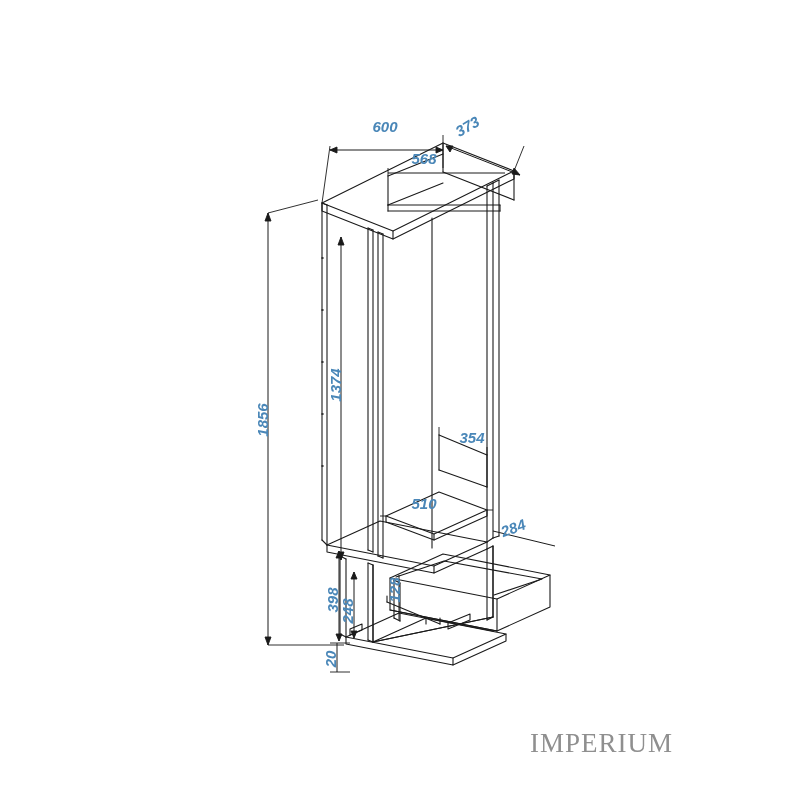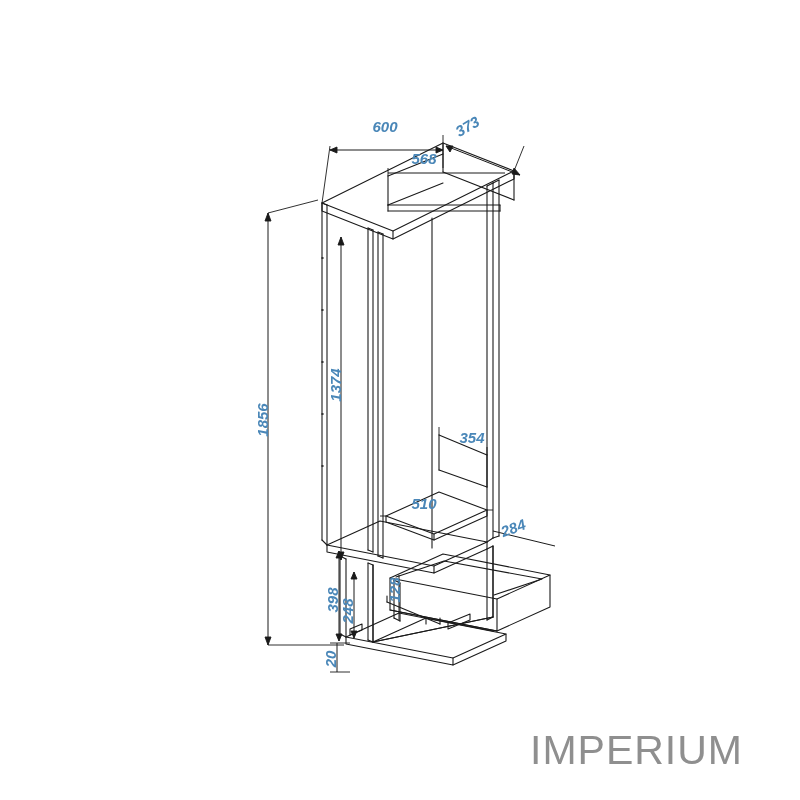--- a/index.html
+++ b/index.html
@@ -15,22 +15,22 @@
     font-family:"Liberation Sans", sans-serif;
     font-size:15px;font-weight:bold;font-style:italic;
     fill:#4a87b8;
   }
   .logo-wrap{
     position:absolute;left:530px;top:730px;
     display:flex;align-items:baseline;
     letter-spacing:1px;
   }
   .logo-a,.logo-b{
-    font-family:Liberation Sans, sans-serif;
-    font-size:41px;font-weight:400;line-height:1;
+    font-family:Liberation Serif, serif;
+    font-size:27px;font-weight:400;line-height:1;
   }
   .logo-a{color:#8f8f8f;}
   .logo-b{color:#e8a0a0;}
 </style>
 </head>
 <body>
 
 <div id="stage">
 
   <svg width="800" height="800" viewBox="0 0 800 800">

